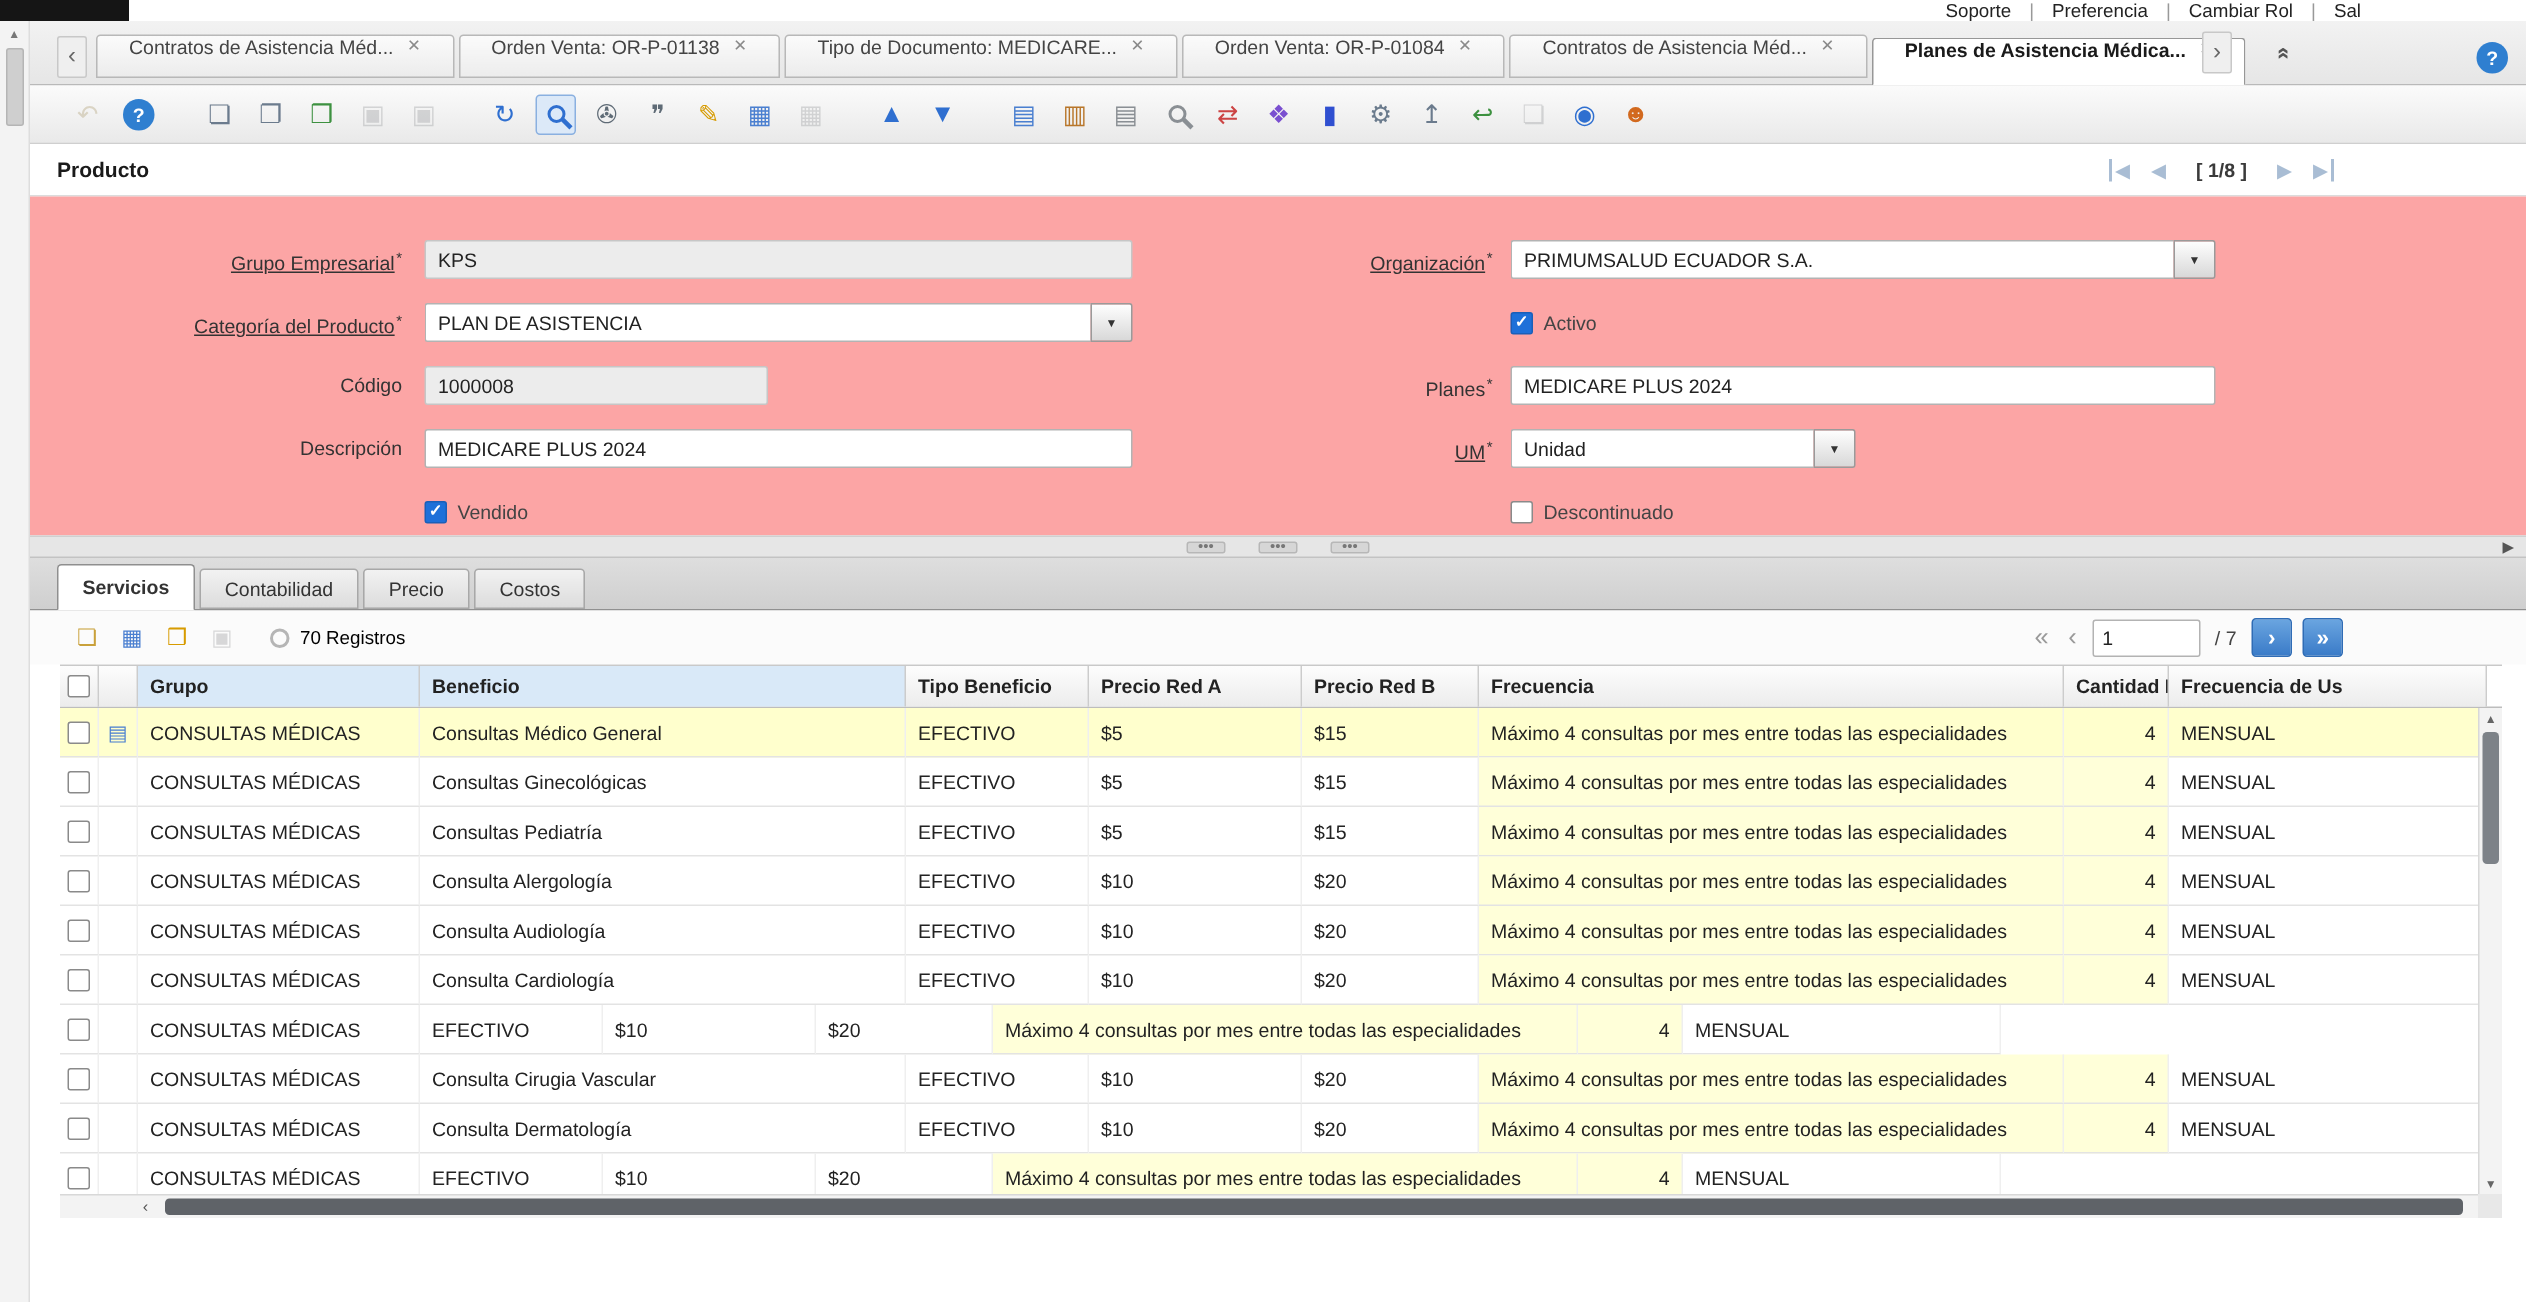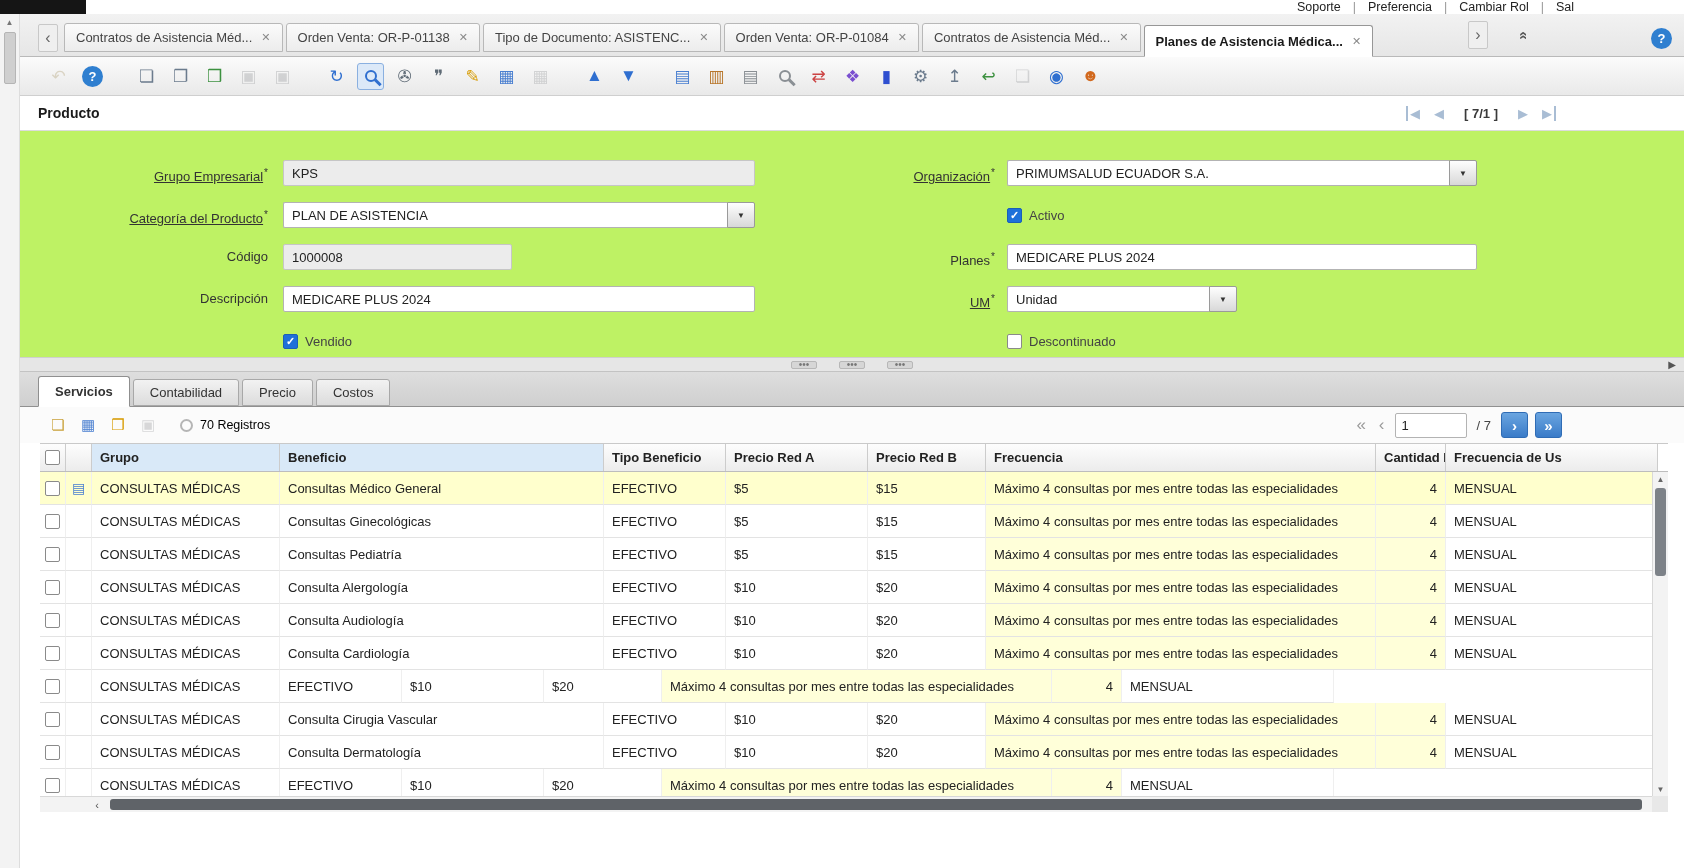--- a/index.html
+++ b/index.html
@@ -15,21 +15,21 @@
   #topbar{position:absolute;left:0;top:0;right:0;height:14px;background:#fff}
   #topbar-logo{position:absolute;left:0;top:0;width:86px;height:14px;background:#151515}
   #topbar-links{position:absolute;right:110px;top:0;height:14px;display:flex;align-items:center;font-size:12.5px;color:#222;white-space:nowrap}
   .toplink{cursor:pointer}
   .sep{color:#999;margin:0 12px}
 
   
   #tabbar{position:absolute;left:20px;top:14px;right:0;height:43px;background:linear-gradient(#f2f2f2,#e6e6e6);border-bottom:1px solid #b9b9b9;display:flex;align-items:flex-end;padding:0 0 4px 18px}
   .tab-scroll{width:20px;height:28px;display:flex;align-items:center;justify-content:center;font-size:16px;color:#666;background:#efefef;border:1px solid #c8c8c8;border-radius:2px;margin-right:6px;cursor:pointer}
   #window-tabs{display:flex;align-items:flex-end}
-  .wtab{display:flex;align-items:center;height:29px;padding:0 11px;background:linear-gradient(#fbfbfb,#ececec);border:1px solid #b8b8b8;border-radius:3px 3px 0 0;margin-right:3px;font-size:13px;color:#444;white-space:nowrap;cursor:pointer}
+  .wtab{display:flex;height:29px;padding:0 21px;background:linear-gradient(#fbfbfb,#ececec);border:1px solid #b8b8b8;border-radius:3px 3px 0 0;margin-right:3px;font-size:13px;color:#444;white-space:nowrap;cursor:pointer}
   .wtab.active{background:#fff;font-weight:bold;color:#1a1a1a;border-color:#979797;height:32px;margin-bottom:-5px;border-bottom:1px solid #fff}
   .wtab-close{margin-left:9px;color:#8a8a8a;font-size:11px;font-weight:normal}
   #tab-scroll-right{position:absolute;right:196px;bottom:7px;margin:0}
   #tab-overflow{position:absolute;right:152px;bottom:7px;width:22px;height:28px;display:flex;align-items:center;justify-content:center;color:#555;font-size:15px;cursor:pointer}
   #tab-overflow .g{transform:rotate(-90deg);display:inline-block;font-weight:bold}
   #tabbar-help{position:absolute;right:12px;bottom:7px}
   .circle-glyph{width:21px;height:21px;border-radius:50%;background:#2f7fd0;color:#fff;font-weight:bold;font-size:13px;display:flex;align-items:center;justify-content:center}
 
   
   #toolbar{position:absolute;left:20px;top:57px;right:0;height:39px;background:linear-gradient(#fbfbfb,#e9e9e9);border-bottom:1px solid #cfcfcf;display:flex;align-items:center;padding-left:25px}
@@ -43,21 +43,21 @@
   
   #titlebar{position:absolute;left:20px;top:96px;right:0;height:35px;background:#fff;border-bottom:1px solid #dcdcdc}
   #page-title{position:absolute;left:18px;top:0;line-height:35px;font-size:14px;font-weight:bold;color:#1a1a1a}
   #record-nav{position:absolute;right:128px;top:0;height:35px;display:flex;align-items:center;gap:14px}
   .rn-icon{color:#a9bdd4;font-size:13px;cursor:pointer}
   .rn-icon.first{border-left:2px solid #a9bdd4;padding-left:2px}
   .rn-icon.last{border-right:2px solid #a9bdd4;padding-right:2px}
   #record-pos{font-weight:bold;color:#3a3a3a;margin:0 6px;font-size:13px}
 
   
-  #form{position:absolute;left:20px;top:131px;right:0;height:226px;background:#bef264}
+  #form{position:absolute;left:20px;top:131px;right:0;height:226px;background:#fca5a5}
   .flabel{position:absolute;width:228px;text-align:right;font-size:13px;color:#333;line-height:26px;white-space:nowrap}
   .flabel.right{left:760px;width:215px}
   .flabel.left{left:20px}
   .flabel .lab-text{cursor:default}
   .flabel.zoom .lab-text{text-decoration:underline;cursor:pointer}
   .flabel sup{font-size:10px;margin-left:1px}
   .finput{height:26px;border:1px solid #b3b3b3;border-radius:2px;padding:0 8px;font-family:"Liberation Sans",sans-serif;font-size:13px;color:#222;background:#fff}
   .finput.solo{position:absolute}
   .finput.ro{background:#ececec;border-color:#c6c6c6}
   .combo{position:absolute;height:26px;display:flex}
@@ -140,21 +140,21 @@
   <div id="window-tabs">
       <div class="wtab">
         <span class="wtab-label">Contratos de Asistencia Méd...</span>
         <span class="wtab-close">✕</span>
       </div>
       <div class="wtab">
         <span class="wtab-label">Orden Venta: OR-P-01138</span>
         <span class="wtab-close">✕</span>
       </div>
       <div class="wtab">
-        <span class="wtab-label">Tipo de Documento: ASISTENC...</span>
+        <span class="wtab-label">Tipo de Documento: MEDICARE...</span>
         <span class="wtab-close">✕</span>
       </div>
       <div class="wtab">
         <span class="wtab-label">Orden Venta: OR-P-01084</span>
         <span class="wtab-close">✕</span>
       </div>
       <div class="wtab">
         <span class="wtab-label">Contratos de Asistencia Méd...</span>
         <span class="wtab-close">✕</span>
       </div>
@@ -210,21 +210,21 @@
       <div class="tbi" style="color: rgb(47, 111, 208);">◉</div>
       <div class="tbi" style="color: rgb(210, 105, 30);">☻</div>
     </div>
 </div>
 
 <div id="titlebar">
   <div id="page-title">Producto</div>
   <div id="record-nav">
     <span class="rn-icon first">◀</span>
     <span class="rn-icon">◀</span>
-    <span id="record-pos">[ 7/1 ]</span>
+    <span id="record-pos">[ 1/8 ]</span>
     <span class="rn-icon">▶</span>
     <span class="rn-icon last">▶</span>
   </div>
 </div>
 
 <div id="form">
 
   <label class="flabel left zoom" style="top:29px"><span class="lab-text">Grupo Empresarial</span><sup>*</sup></label>
   <input class="finput solo ro" style="top: 29px; left: 263px; width: 472px;" readonly="" value="KPS">
 

